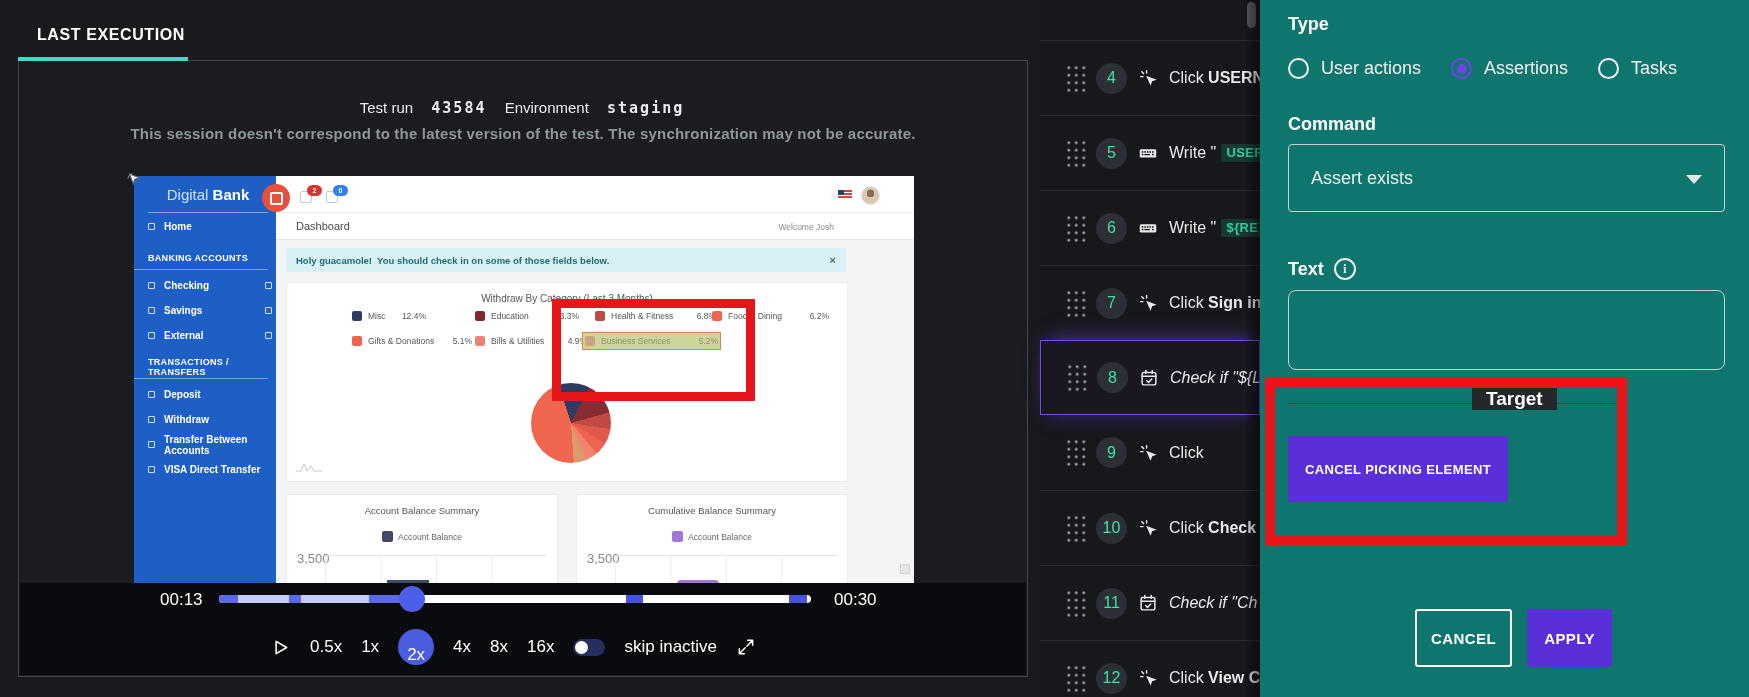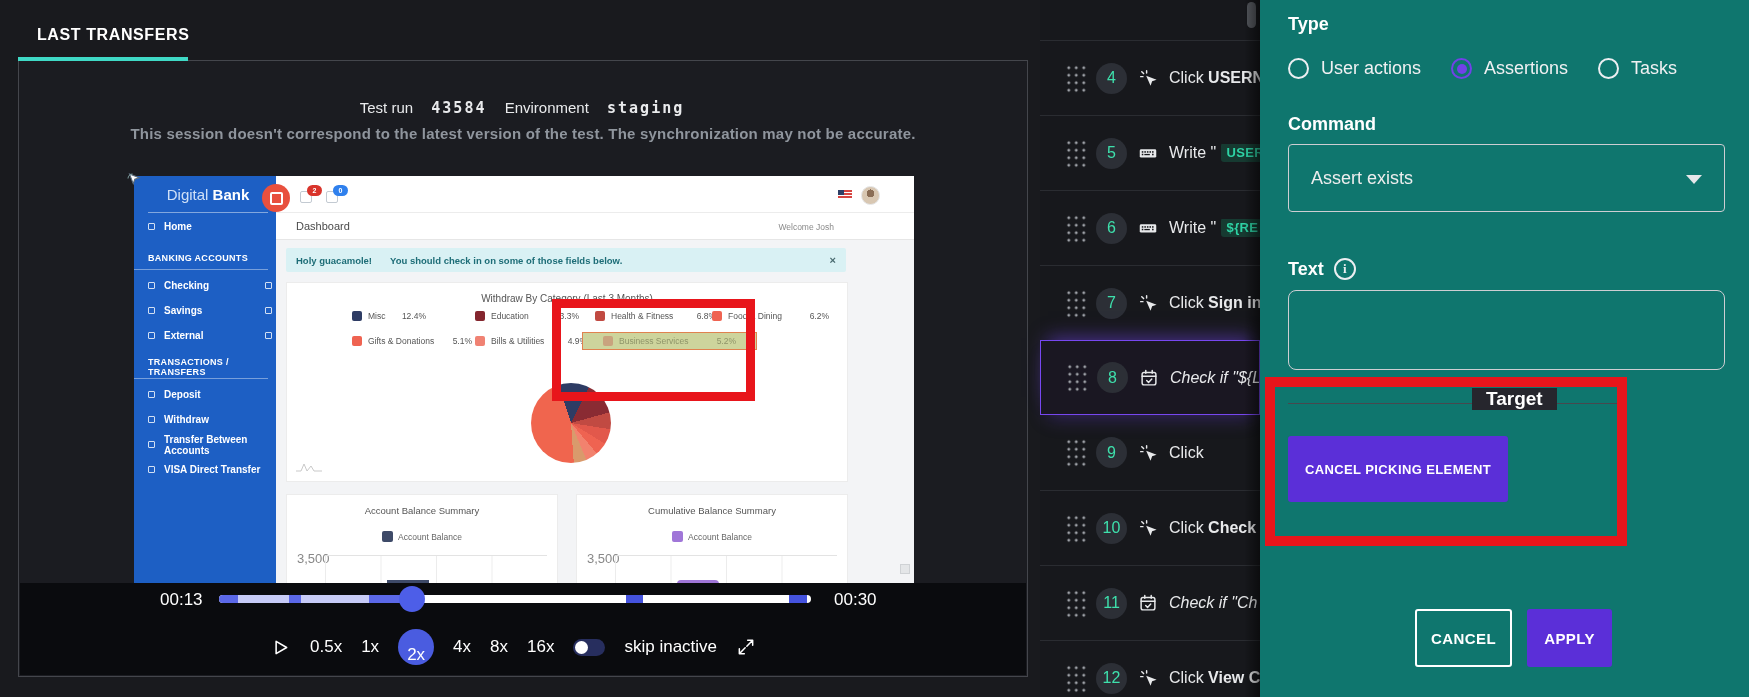--- a/index.html
+++ b/index.html
@@ -31,29 +31,29 @@
   .mini-redbtn i{width:9px;height:9px;border:2px solid #fff;border-radius:2px;display:block;}
   .mini-bell{position:absolute;top:15px;width:10px;height:10px;border:1.5px solid #c3cad2;border-radius:2px;}
   .mini-badge{position:absolute;top:-7px;left:6px;min-width:11px;height:11px;border-radius:6px;color:#fff;font-size:7px;font-weight:700;display:flex;align-items:center;justify-content:center;padding:0 2px;}
   .mini-flag{position:absolute;top:14px;width:14px;height:9px;background:repeating-linear-gradient(#d64541 0 1.5px,#fff 1.5px 3px);}
   .mini-flag i{position:absolute;left:0;top:0;width:6px;height:5px;background:#2e3f66;display:block;}
   .mini-avatar{position:absolute;top:10px;width:17px;height:17px;border-radius:50%;background:radial-gradient(circle at 50% 38%,#8a6d55 0 4px,#d8c7b2 4px);border:1px solid #e3e3e3;}
   .mini-breadcrumb{position:absolute;left:0;right:0;top:36px;height:26px;background:#fff;border-top:1px solid #ececec;border-bottom:1px solid #e6e6e6;}
   .mini-breadcrumb .bc{position:absolute;left:20px;top:7px;font-size:11px;color:#4a4a4a;}
   .mini-breadcrumb .welcome{position:absolute;right:80px;top:9px;font-size:8.5px;color:#8a8a8a;}
   .mini-alert{position:absolute;left:10px;width:560px;top:72px;height:24px;background:#d9f1f4;border-radius:2px;color:#1d6d77;font-size:9.5px;display:flex;align-items:center;padding:0 10px;box-sizing:border-box;}
-  .mini-alert .lead{font-weight:800;margin-right:18px;text-align:center;}
+  .mini-alert .lead{font-weight:800;margin-right:5px;text-align:center;}
   .mini-alert .rest{font-weight:600;}
   .mini-alert .close{margin-left:auto;color:#4a6b70;font-size:11px;font-weight:700;}
   .chart-card{position:absolute;left:10px;width:560px;top:106px;height:198px;background:#fff;border:1px solid #ececec;}
   .chart-title{position:absolute;left:0;right:0;top:10px;text-align:center;font-size:10px;color:#555;}
   .lg-item{position:absolute;display:flex;align-items:center;font-size:8.5px;color:#555;}
   .lg-swatch{width:10px;height:10px;border-radius:2px;margin-right:6px;flex:none;}
   .lg-val{margin-left:auto;}
-  .lg-hl{background:#cdd49c;border:1px solid #e0824f;padding:3px 20px;color:#8f9469;}
+  .lg-hl{background:#cdd49c;border:1px solid #e0824f;padding:3px 2px;color:#8f9469;}
   .pie{position:absolute;left:244px;top:100px;width:80px;height:80px;border-radius:50%;}
   .sparkline{position:absolute;left:8px;top:178px;}
   .sum-card{position:absolute;top:318px;height:110px;background:#fff;border:1px solid #ececec;}
   .sum-title{position:absolute;left:0;right:0;top:10px;text-align:center;font-size:9.5px;color:#555;}
   .sum-legend{position:absolute;left:0;right:0;top:36px;display:flex;align-items:center;justify-content:center;font-size:8.5px;color:#666;}
   .sum-swatch{width:11px;height:11px;border-radius:2px;margin-right:5px;}
   .sum-tick{position:absolute;left:10px;top:56px;font-size:13px;color:#888;}
   .sum-plot{position:absolute;left:38px;right:10px;top:60px;bottom:-10px;border-top:1px solid #e3e3e3;
     background-image:linear-gradient(to right,#ececec 1px,transparent 1px);background-size:25% 100%;}
   .sum-bar{position:absolute;left:28%;width:42px;top:24px;bottom:0;}
@@ -111,21 +111,21 @@
   
   .annot{position:absolute;border:9px solid #e8151b;pointer-events:none;z-index:40;}
   .annot1{left:552px;top:299px;width:185px;height:84px;}
   .annot2{left:1265px;top:377px;width:342px;height:149px;border-width:10px;z-index:40;}
 </style>
 </head>
 <body>
 
 <div class="stage">
 
-  <div class="tab">LAST TRANSFERS</div>
+  <div class="tab">LAST EXECUTION</div>
   <div class="tab-underline"></div>
 
   <div class="card">
     <div class="runinfo">
       <span class="ri-label">Test run</span>
       <span class="ri-value">43584</span>
       <span class="ri-label">Environment</span>
       <span class="ri-value">staging</span>
     </div>
     <div class="warning">This session doesn't correspond to the latest version of the test. The synchronization may not be accurate.</div>

